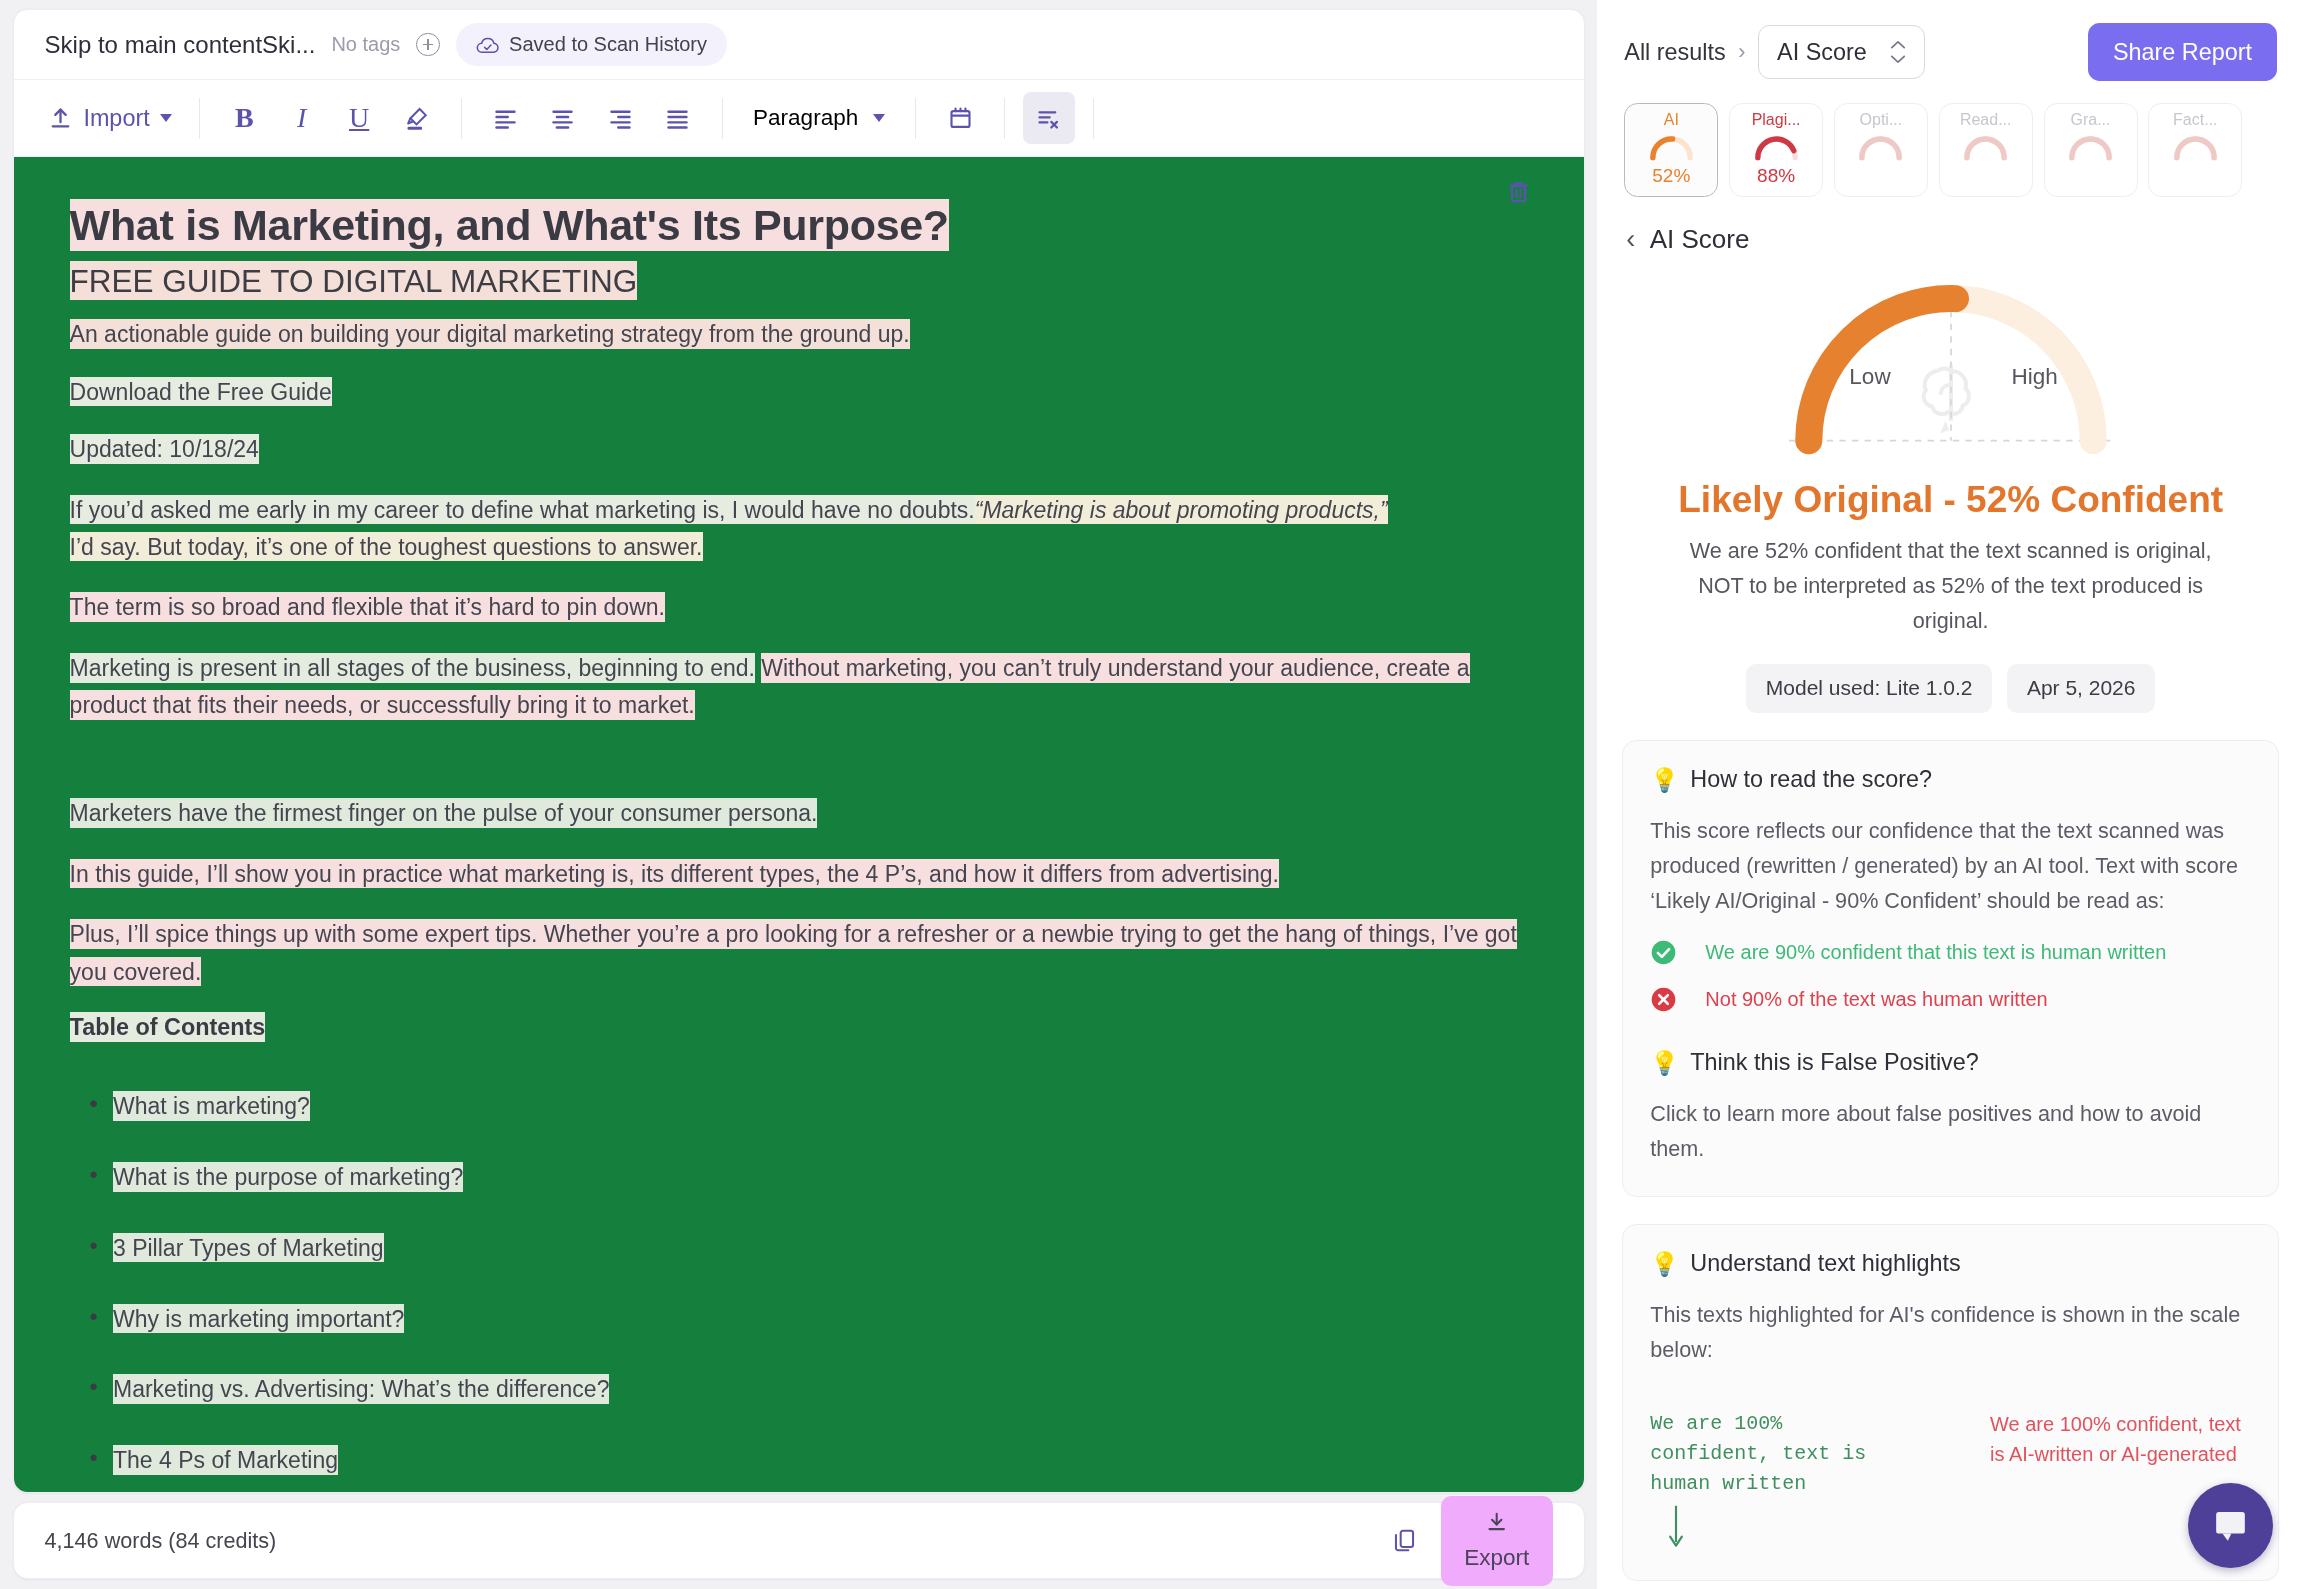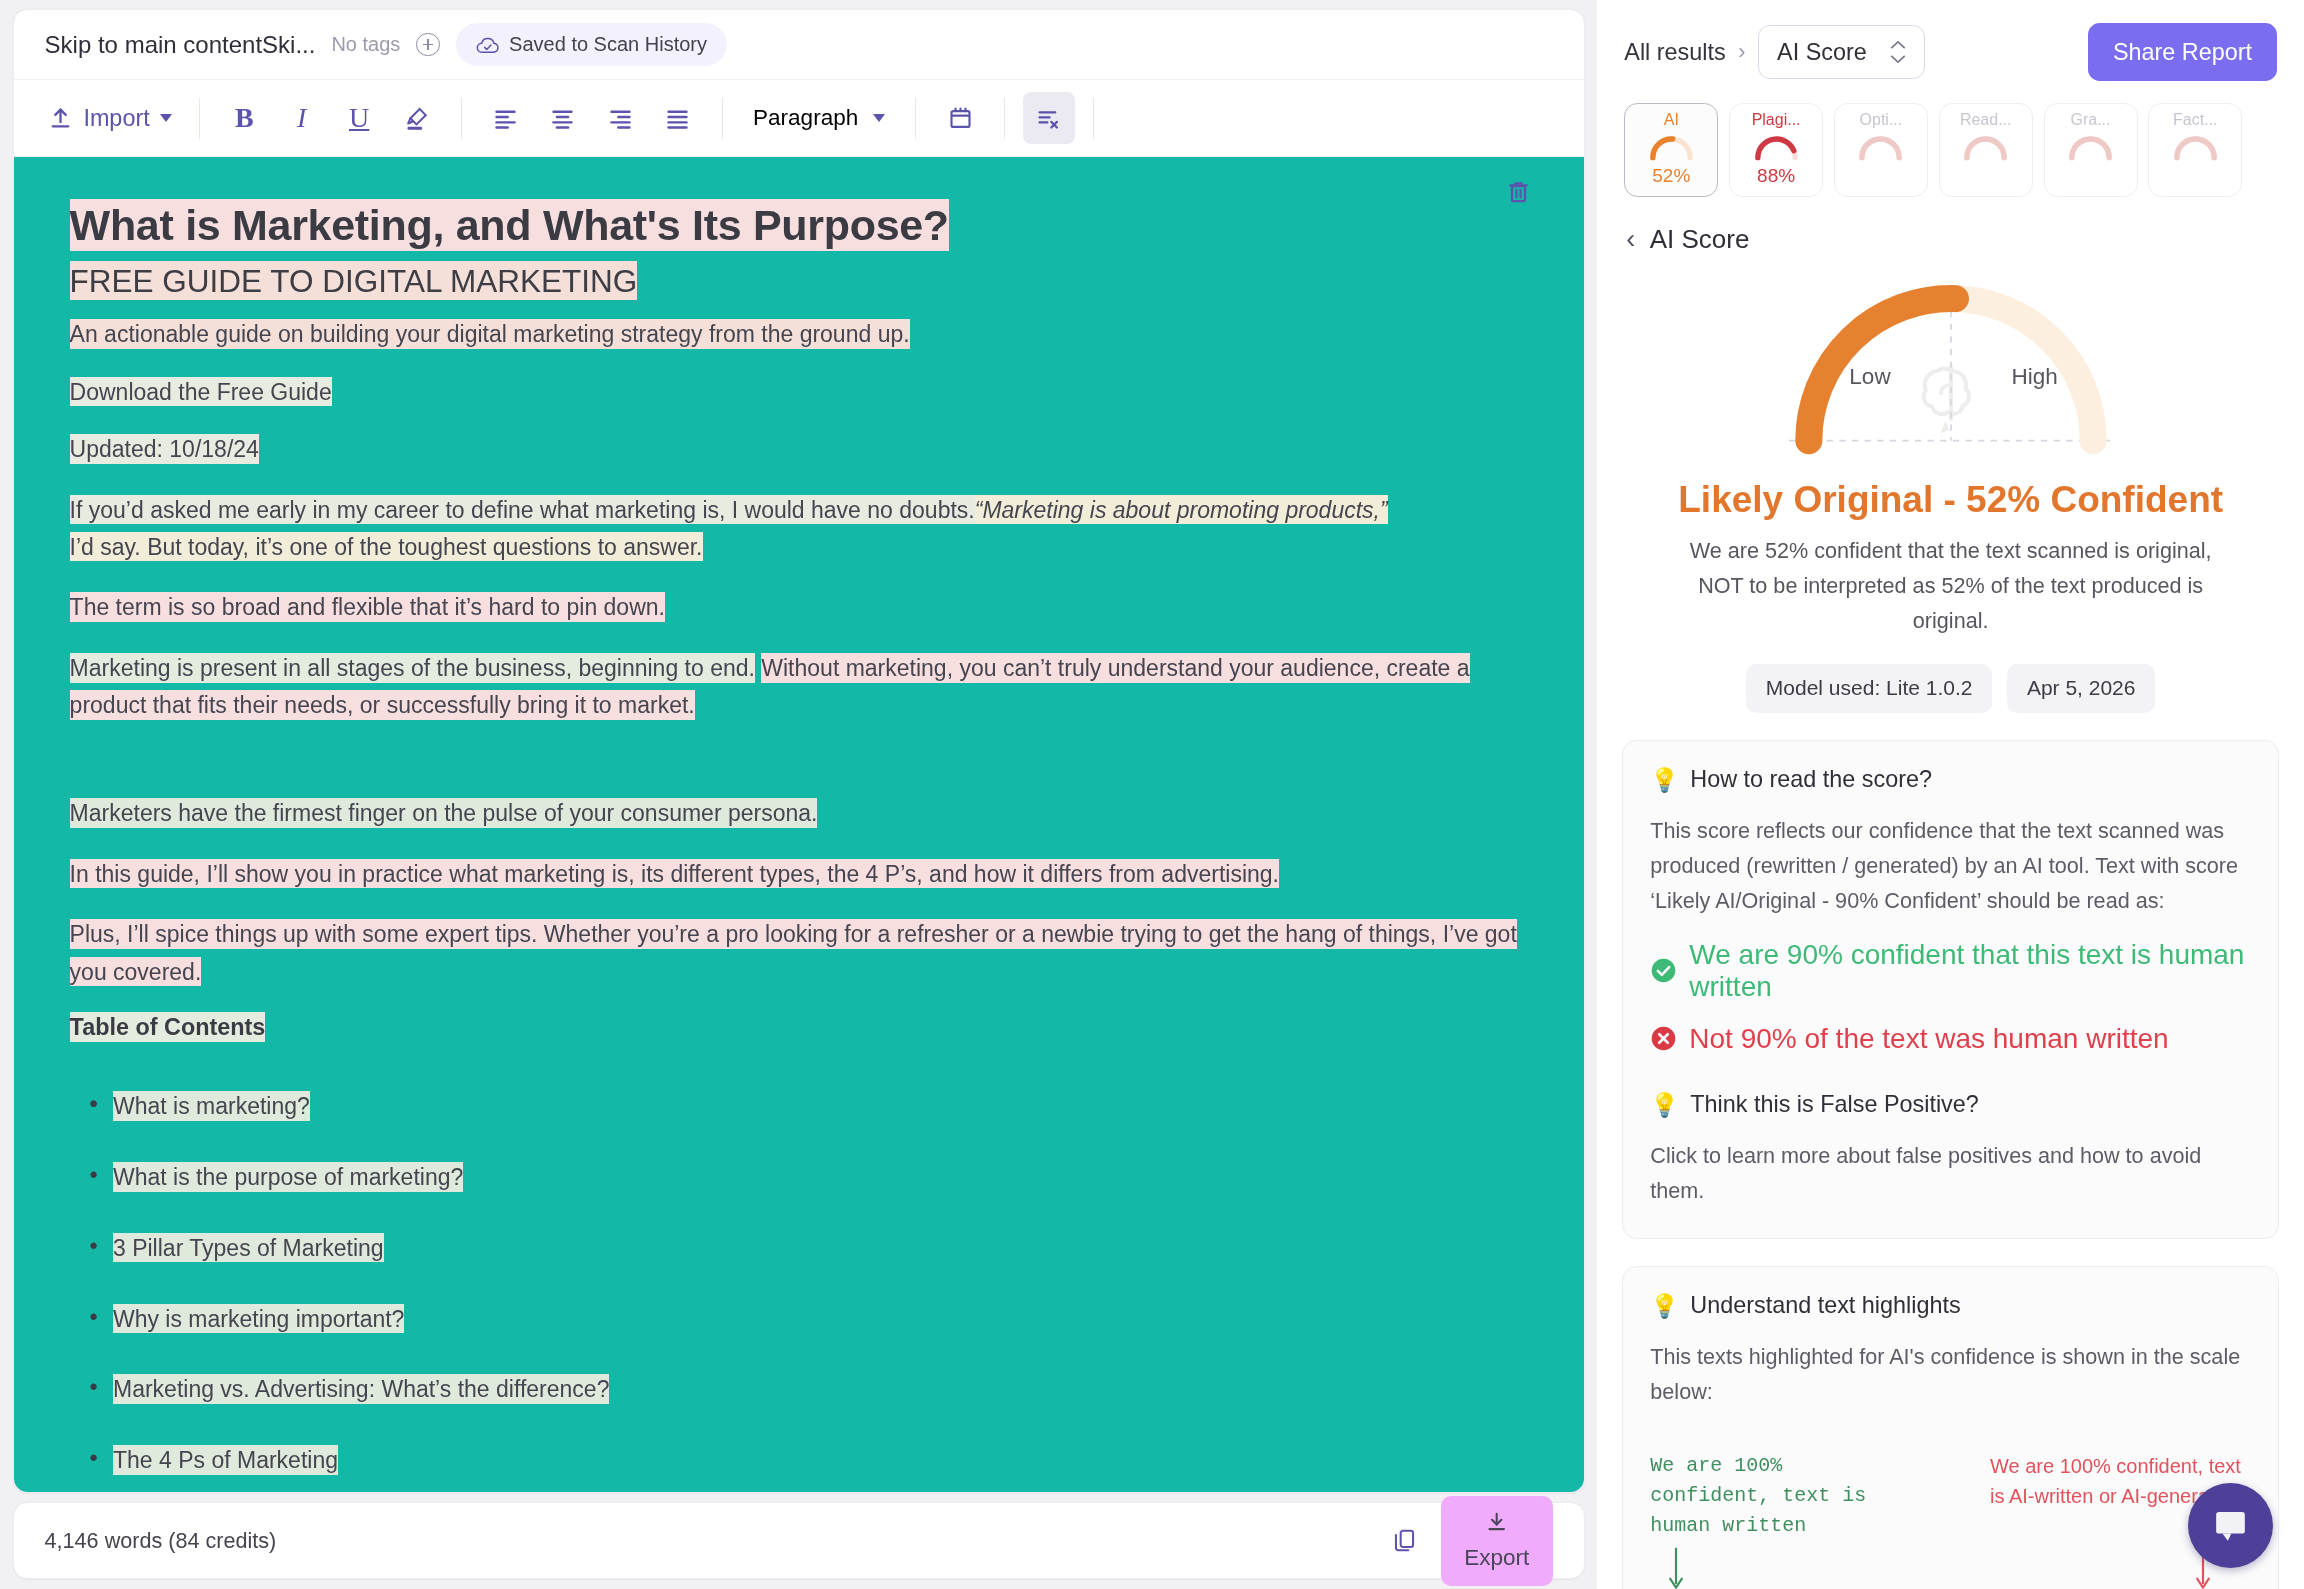--- a/index.html
+++ b/index.html
@@ -75,21 +75,21 @@
     display: flex; align-items: center; gap: 14.4px; height: 52px;
     color: #000000; font-size: 22.5px; padding: 0 12.6px; cursor: pointer;
     border-radius: 8px;
   }
   .b-bold { font-weight: bold; font-family: "Liberation Serif", serif; font-size: 28px;}
   .b-ital { font-style: italic; font-family: "Liberation Serif", serif; font-size: 28px;}
   .b-und  { text-decoration: underline; font-family: "Liberation Serif", serif; font-size: 28px;}
 
   
   .doc-scroll { flex: 1 1 auto; overflow: hidden; position: relative;
-    background: #14b8a6; }
+    background: #15803d; }
   .doc-body { padding: 43px 56px 0 56px; position: relative; }
   .trash-btn {
     position: absolute; right: 47px; top: 16px; width: 36px; height: 36px;
     display: flex; align-items: center; justify-content: center; cursor: pointer;
   }
 
   .h1 { font-size: 43px; font-weight: bold; color: #3b3b44; line-height: 1.18;
         letter-spacing: -0.3px; margin-bottom: 10.8px; }
   .h2 { font-size: 31.5px; font-weight: normal; color: #3d3d46; line-height: 1.25;
         margin-bottom: 15.3px; }
@@ -183,22 +183,22 @@
   .badge { background: #f3f3f5; border-radius: 10px; padding: 12.6px 20px;
            font-size: 21px; color: #3c3c46; }
 
   .card {
     margin: 27px 25px 0 25px; border: 1.3px solid #edecf1; border-radius: 14.4px;
     background: #fbfbfc; padding: 25px 27px 29px 27px;
   }
   .card-h { font-size: 23.4px; color: #2f2f38; display: flex; align-items: center;
             gap: 10.8px; margin-bottom: 20px; }
   .card-p { font-size: 21.6px; color: #5c5c66; line-height: 1.62; }
-  .bullet-line { display: flex; align-items: center; gap: 12px; margin-top: 20px;
-                 font-size: 28px; }
+  .bullet-line { display: flex; align-items: center; gap: 28px; margin-top: 20px;
+                 font-size: 20px; }
   .bullet-line.ok  { color: #3cba76; }
   .bullet-line.bad { color: #e0404c; }
   .dot-ico { width: 27px; height: 27px; flex: 0 0 27px; }
   .sub-h { margin-top: 36px; }
   .tips-btn {
     margin-top: 27px; background: #fff; border: 1.3px solid #b9b9c4;
     border-radius: 10px; padding: 14.4px 21.6px; font-size: 21.6px; color: #33333c;
     cursor: pointer; font-family: "Liberation Sans", sans-serif;
   }
 

